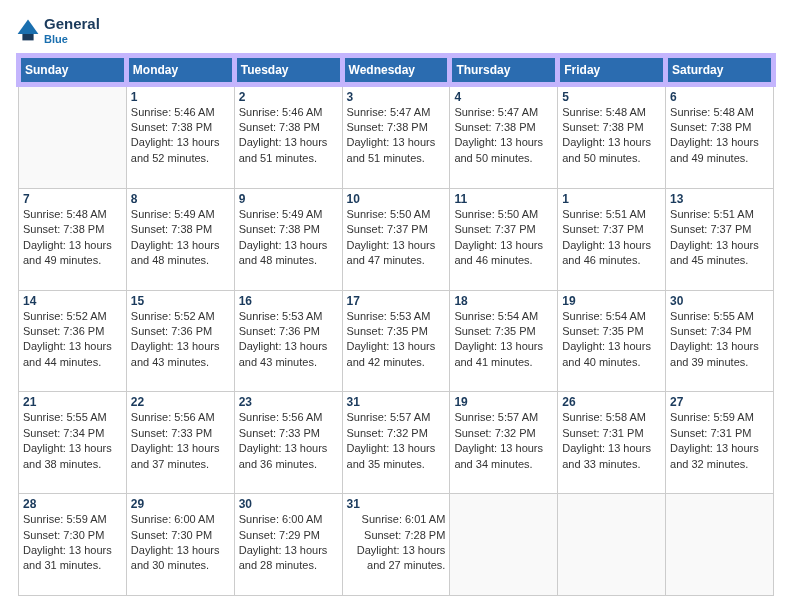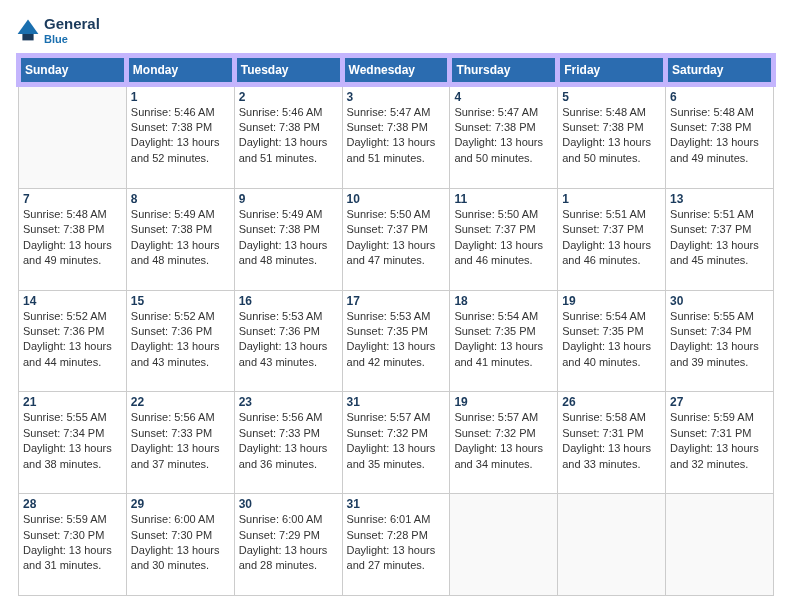--- a/index.html
+++ b/index.html
@@ -338,21 +338,21 @@
           </td>
           <td>
             <span class="day-num">30</span>
             <div class="day-info" style="white-space: pre-line;">Sunrise: 6:00 AM
 Sunset: 7:29 PM
 Daylight: 13 hours
 and 28 minutes.</div>
           </td>
           <td>
             <span class="day-num">31</span>
-            <div class="day-info" style="white-space: pre-line;">Sunrise: 6:01 AM
+            <div class="day-info" style="white-space: pre-line; text-align: right;">Sunrise: 6:01 AM
 Sunset: 7:28 PM
 Daylight: 13 hours
 and 27 minutes.</div>
           </td>
           <td class="empty-cell"></td>
           <td class="empty-cell"></td>
           <td class="empty-cell"></td>
         </tr>
       </tbody>
   </table>

